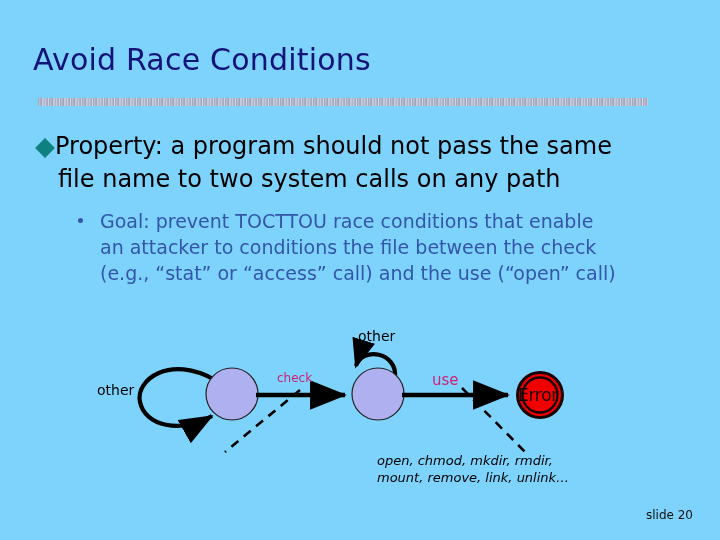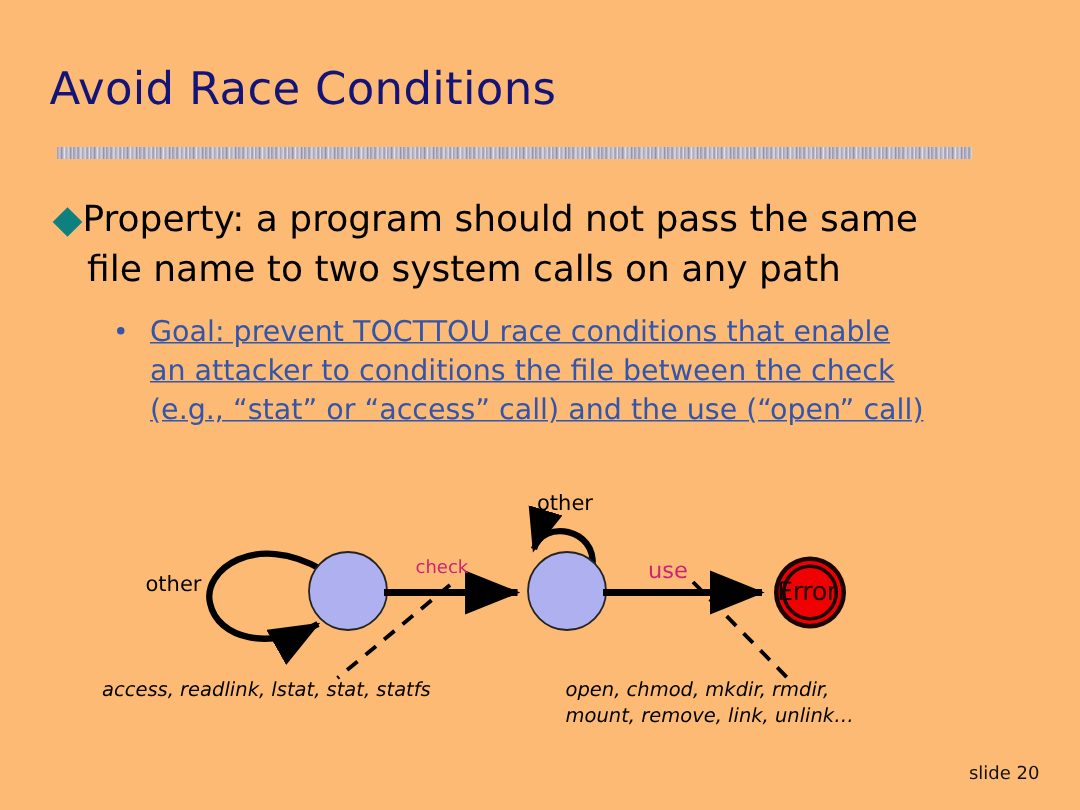--- a/index.html
+++ b/index.html
@@ -12,21 +12,21 @@
     height: 540px;
     position: relative;
     overflow: hidden;
     font-family: "DejaVu Sans", sans-serif;
     -webkit-font-smoothing: none;
   }
 
   .slide {
     position: absolute;
     inset: 0;
-    background: #fdba74;
+    background: #7dd3fc;
   }
 
   
   .title {
     position: absolute;
     left: 33px;
     top: 42px;
     font-family: "DejaVu Sans", sans-serif;
     font-size: 30px;
     font-weight: 400;
@@ -92,21 +92,20 @@
     left: 0px;
     top: 10px;
     width: 5px;
     height: 5px;
     border-radius: 50%;
     background: #3355aa;
   }
   .l2-body {
     display: block;
     margin-left: 22px;
-    text-decoration: underline;
   }
 
   
   .diagram {
     position: absolute;
     left: 0;
     top: 310px;
     width: 720px;
     height: 200px;
   }
@@ -232,19 +231,18 @@
       </g>
     </svg>
   </div>
 
   <div class="lbl lbl-other-left">other</div>
   <div class="lbl lbl-other-top">other</div>
   <div class="lbl-check">check</div>
   <div class="lbl-use">use</div>
   <div class="lbl-error">Error</div>
 
-  <div class="cap cap-left">access, readlink, lstat, stat, statfs</div>
   <div class="cap cap-right">open, chmod, mkdir, rmdir,
 mount, remove, link, unlink…</div>
 
   <div class="slideno">slide 20</div>
 
 </div>
 
 </body></html>

